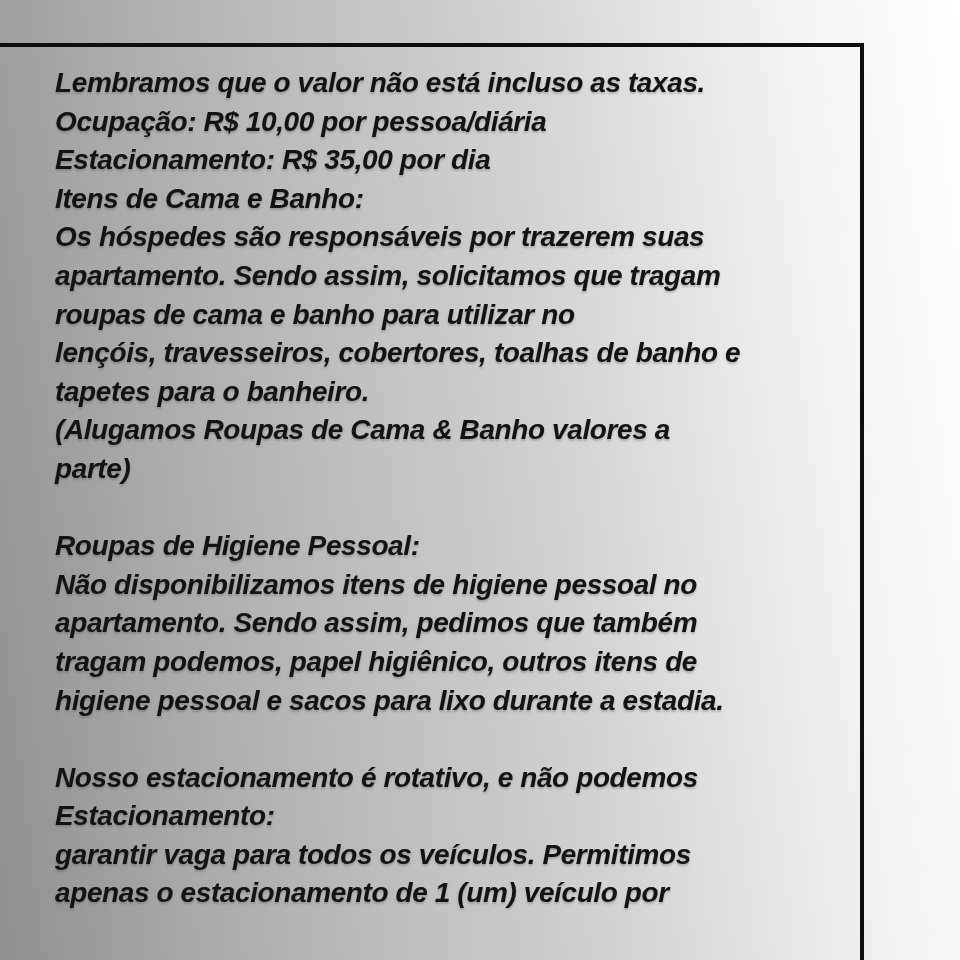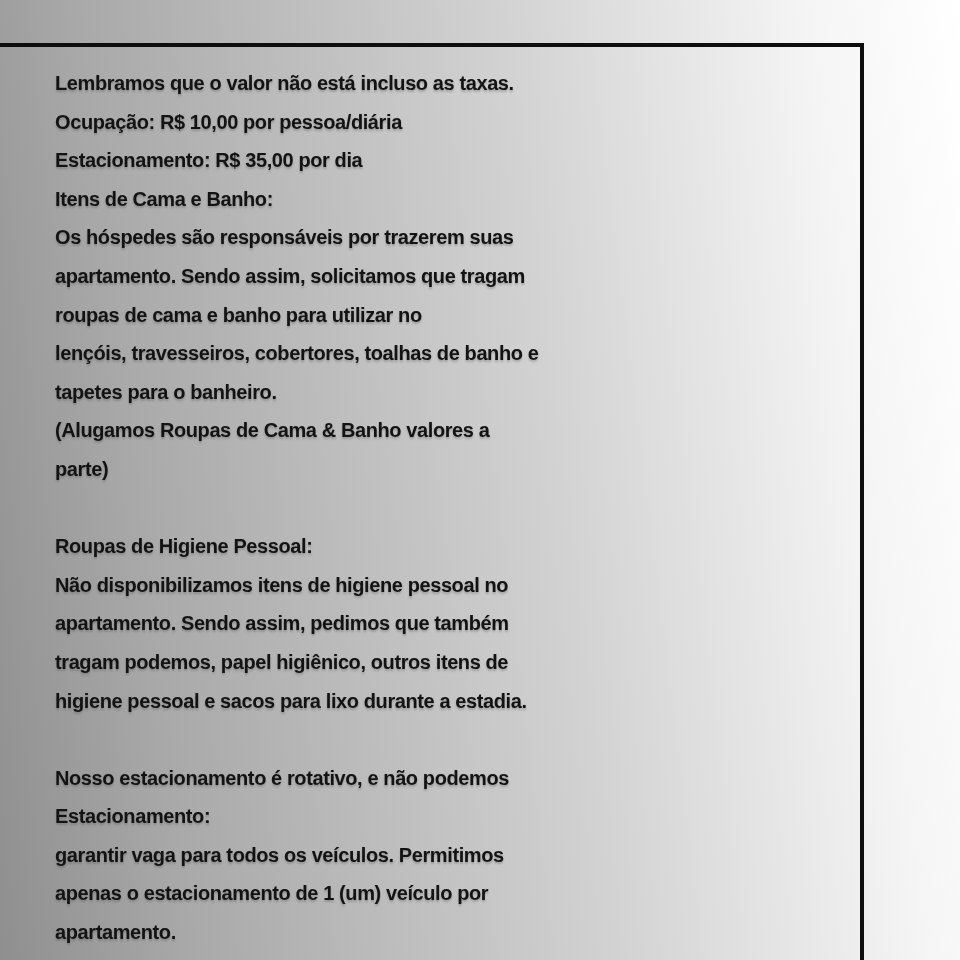--- a/index.html
+++ b/index.html
@@ -31,25 +31,26 @@
     left: 55px;
     width: 790px;
   }
   .section:not(:last-child) {
     margin-bottom: 38.6px;  
   }
   .line {
     height: 38.6px;
     line-height: 38.6px;
     white-space: nowrap;
-    font-size: 20px;
+    font-size: 28px;
     font-weight: 700;
     letter-spacing: -0.4px;
     color: #131313;
     text-shadow: 0 2px 2px rgba(70,70,70,0.30);
+    font-style: italic;
   }
 </style>
 </head>
 <body>
 
 <div class="card"></div>
 
 <div class="text-block">
 
   <div class="section">
@@ -72,16 +73,15 @@
     <div class="line">apartamento. Sendo assim, pedimos que também</div>
     <div class="line">tragam podemos, papel higiênico, outros itens de</div>
     <div class="line">higiene pessoal e sacos para lixo durante a estadia.</div>
   </div>
 
   <div class="section">
     <div class="line">Nosso estacionamento é rotativo, e não podemos</div>
     <div class="line">Estacionamento:</div>
     <div class="line">garantir vaga para todos os veículos. Permitimos</div>
     <div class="line">apenas o estacionamento de 1 (um) veículo por</div>
-    <div class="line">apartamento.</div>
   </div>
 
 </div>
 
 </body></html>

